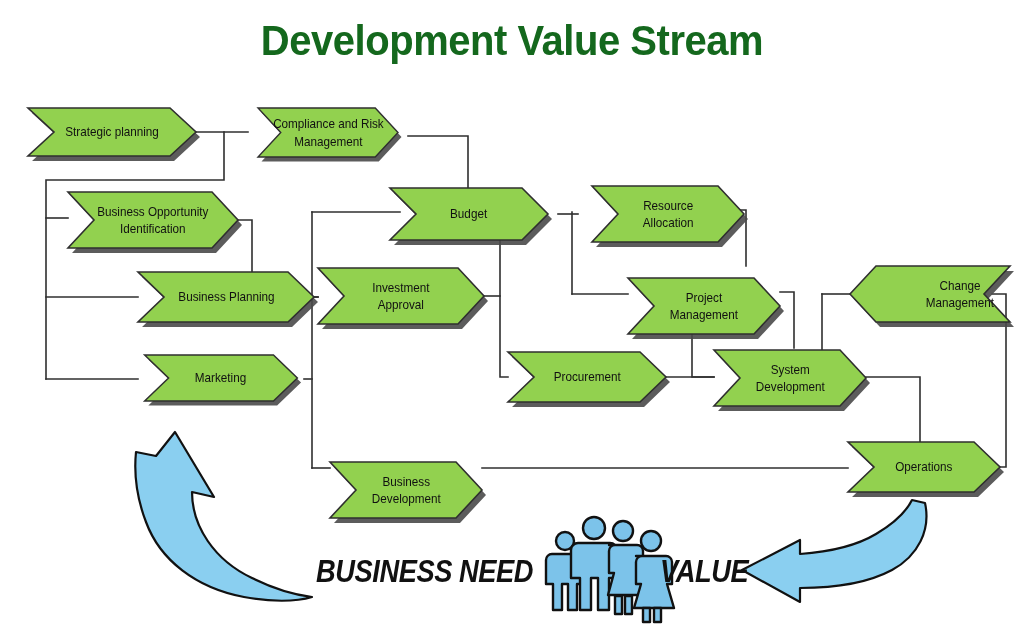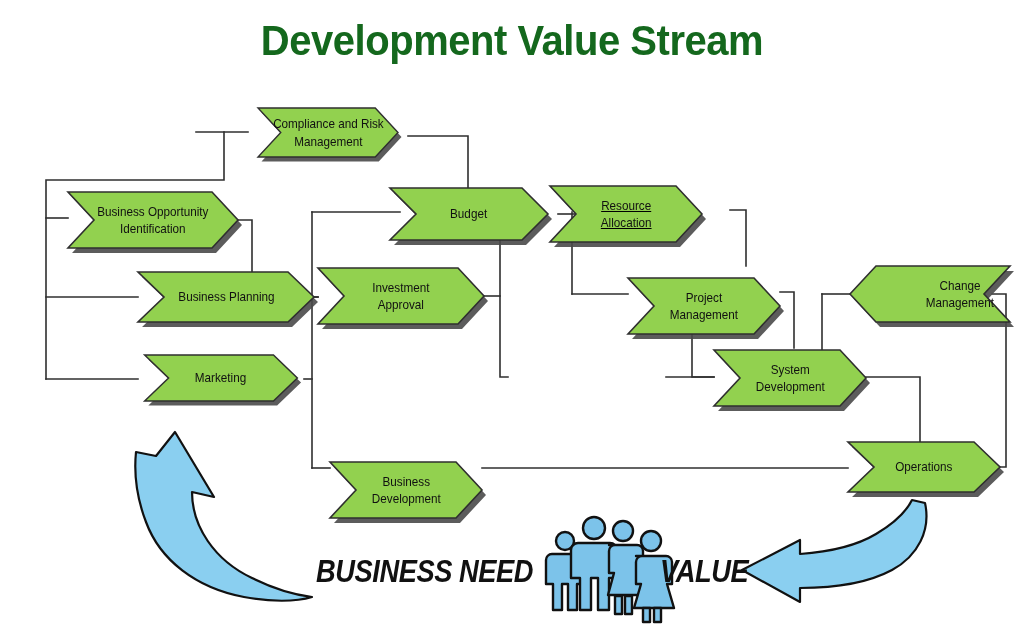--- a/index.html
+++ b/index.html
@@ -102,20 +102,27 @@
 
       <path d="M866,377 L920,377 L920,442"></path>
 
       <path d="M482,468 L848,468"></path>
 
       <path d="M1000,467 L1006,467 L1006,294 L992,294"></path>
     </g>
   </svg>
 
   <div id="nodes">
+      <div class="node" style="left: 28px; top: 108px; width: 168px; height: 48px;">
+        <svg class="shp" width="168" height="48" viewBox="0 0 168 48">
+          <polygon points="0,0 142,0 168,24 142,48 0,48 26,24" fill="#4A4A4A" opacity="0.9" transform="translate(4,5)"></polygon>
+          <polygon points="0,0 142,0 168,24 142,48 0,48 26,24" fill="#92D14F" stroke="#2F2F2F" stroke-width="1.6" stroke-linejoin="miter"></polygon>
+        </svg>
+        <div class="lbl">Strategic planning</div>
+      </div>
       <div class="node two" style="left: 248px; top: 108px; width: 160px; height: 49px;">
         <svg class="shp" width="160" height="56" viewBox="0 0 160 56">
           <polygon points="0,0 134,0 160,28 134,56 0,56 26,28" fill="#4A4A4A" opacity="0.9" transform="translate(4,5)"></polygon>
           <polygon points="0,0 134,0 160,28 134,56 0,56 26,28" fill="#92D14F" stroke="#2F2F2F" stroke-width="1.6" stroke-linejoin="miter"></polygon>
         </svg>
         <div class="lbl">Compliance and Risk
 Management</div>
       </div>
       <div class="node two" style="left: 68px; top: 192px; width: 170px; height: 56px;">
         <svg class="shp" width="170" height="56" viewBox="0 0 170 56">
@@ -147,35 +154,42 @@
         <div class="lbl">Budget</div>
       </div>
       <div class="node two" style="left: 318px; top: 268px; width: 166px; height: 56px;">
         <svg class="shp" width="166" height="56" viewBox="0 0 166 56">
           <polygon points="0,0 140,0 166,28 140,56 0,56 26,28" fill="#4A4A4A" opacity="0.9" transform="translate(4,5)"></polygon>
           <polygon points="0,0 140,0 166,28 140,56 0,56 26,28" fill="#92D14F" stroke="#2F2F2F" stroke-width="1.6" stroke-linejoin="miter"></polygon>
         </svg>
         <div class="lbl">Investment
 Approval</div>
       </div>
-      <div class="node two" style="left: 550px; top: 186px; width: 152px; height: 56px; text-decoration: underline;">
+      <div class="node two" style="left: 592px; top: 186px; width: 152px; height: 56px;">
         <svg class="shp" width="152" height="56" viewBox="0 0 152 56">
           <polygon points="0,0 126,0 152,28 126,56 0,56 26,28" fill="#4A4A4A" opacity="0.9" transform="translate(4,5)"></polygon>
           <polygon points="0,0 126,0 152,28 126,56 0,56 26,28" fill="#92D14F" stroke="#2F2F2F" stroke-width="1.6" stroke-linejoin="miter"></polygon>
         </svg>
         <div class="lbl">Resource
 Allocation</div>
       </div>
       <div class="node two" style="left: 628px; top: 266px; width: 152px; height: 56px; margin-top: 12px;">
         <svg class="shp" width="152" height="56" viewBox="0 0 152 56">
           <polygon points="0,0 126,0 152,28 126,56 0,56 26,28" fill="#4A4A4A" opacity="0.9" transform="translate(4,5)"></polygon>
           <polygon points="0,0 126,0 152,28 126,56 0,56 26,28" fill="#92D14F" stroke="#2F2F2F" stroke-width="1.6" stroke-linejoin="miter"></polygon>
         </svg>
         <div class="lbl">Project
 Management</div>
+      </div>
+      <div class="node" style="left: 508px; top: 352px; width: 158px; height: 50px;">
+        <svg class="shp" width="158" height="50" viewBox="0 0 158 50">
+          <polygon points="0,0 132,0 158,25 132,50 0,50 26,25" fill="#4A4A4A" opacity="0.9" transform="translate(4,5)"></polygon>
+          <polygon points="0,0 132,0 158,25 132,50 0,50 26,25" fill="#92D14F" stroke="#2F2F2F" stroke-width="1.6" stroke-linejoin="miter"></polygon>
+        </svg>
+        <div class="lbl">Procurement</div>
       </div>
       <div class="node two" style="left: 714px; top: 348px; width: 152px; height: 60px;">
         <svg class="shp" width="152" height="56" viewBox="0 0 152 56">
           <polygon points="0,0 126,0 152,28 126,56 0,56 26,28" fill="#4A4A4A" opacity="0.9" transform="translate(4,5)"></polygon>
           <polygon points="0,0 126,0 152,28 126,56 0,56 26,28" fill="#92D14F" stroke="#2F2F2F" stroke-width="1.6" stroke-linejoin="miter"></polygon>
         </svg>
         <div class="lbl">System
 Development</div>
       </div>
       <div class="node two" style="left: 850px; top: 266px; width: 160px; height: 56px; justify-content: flex-end;">

